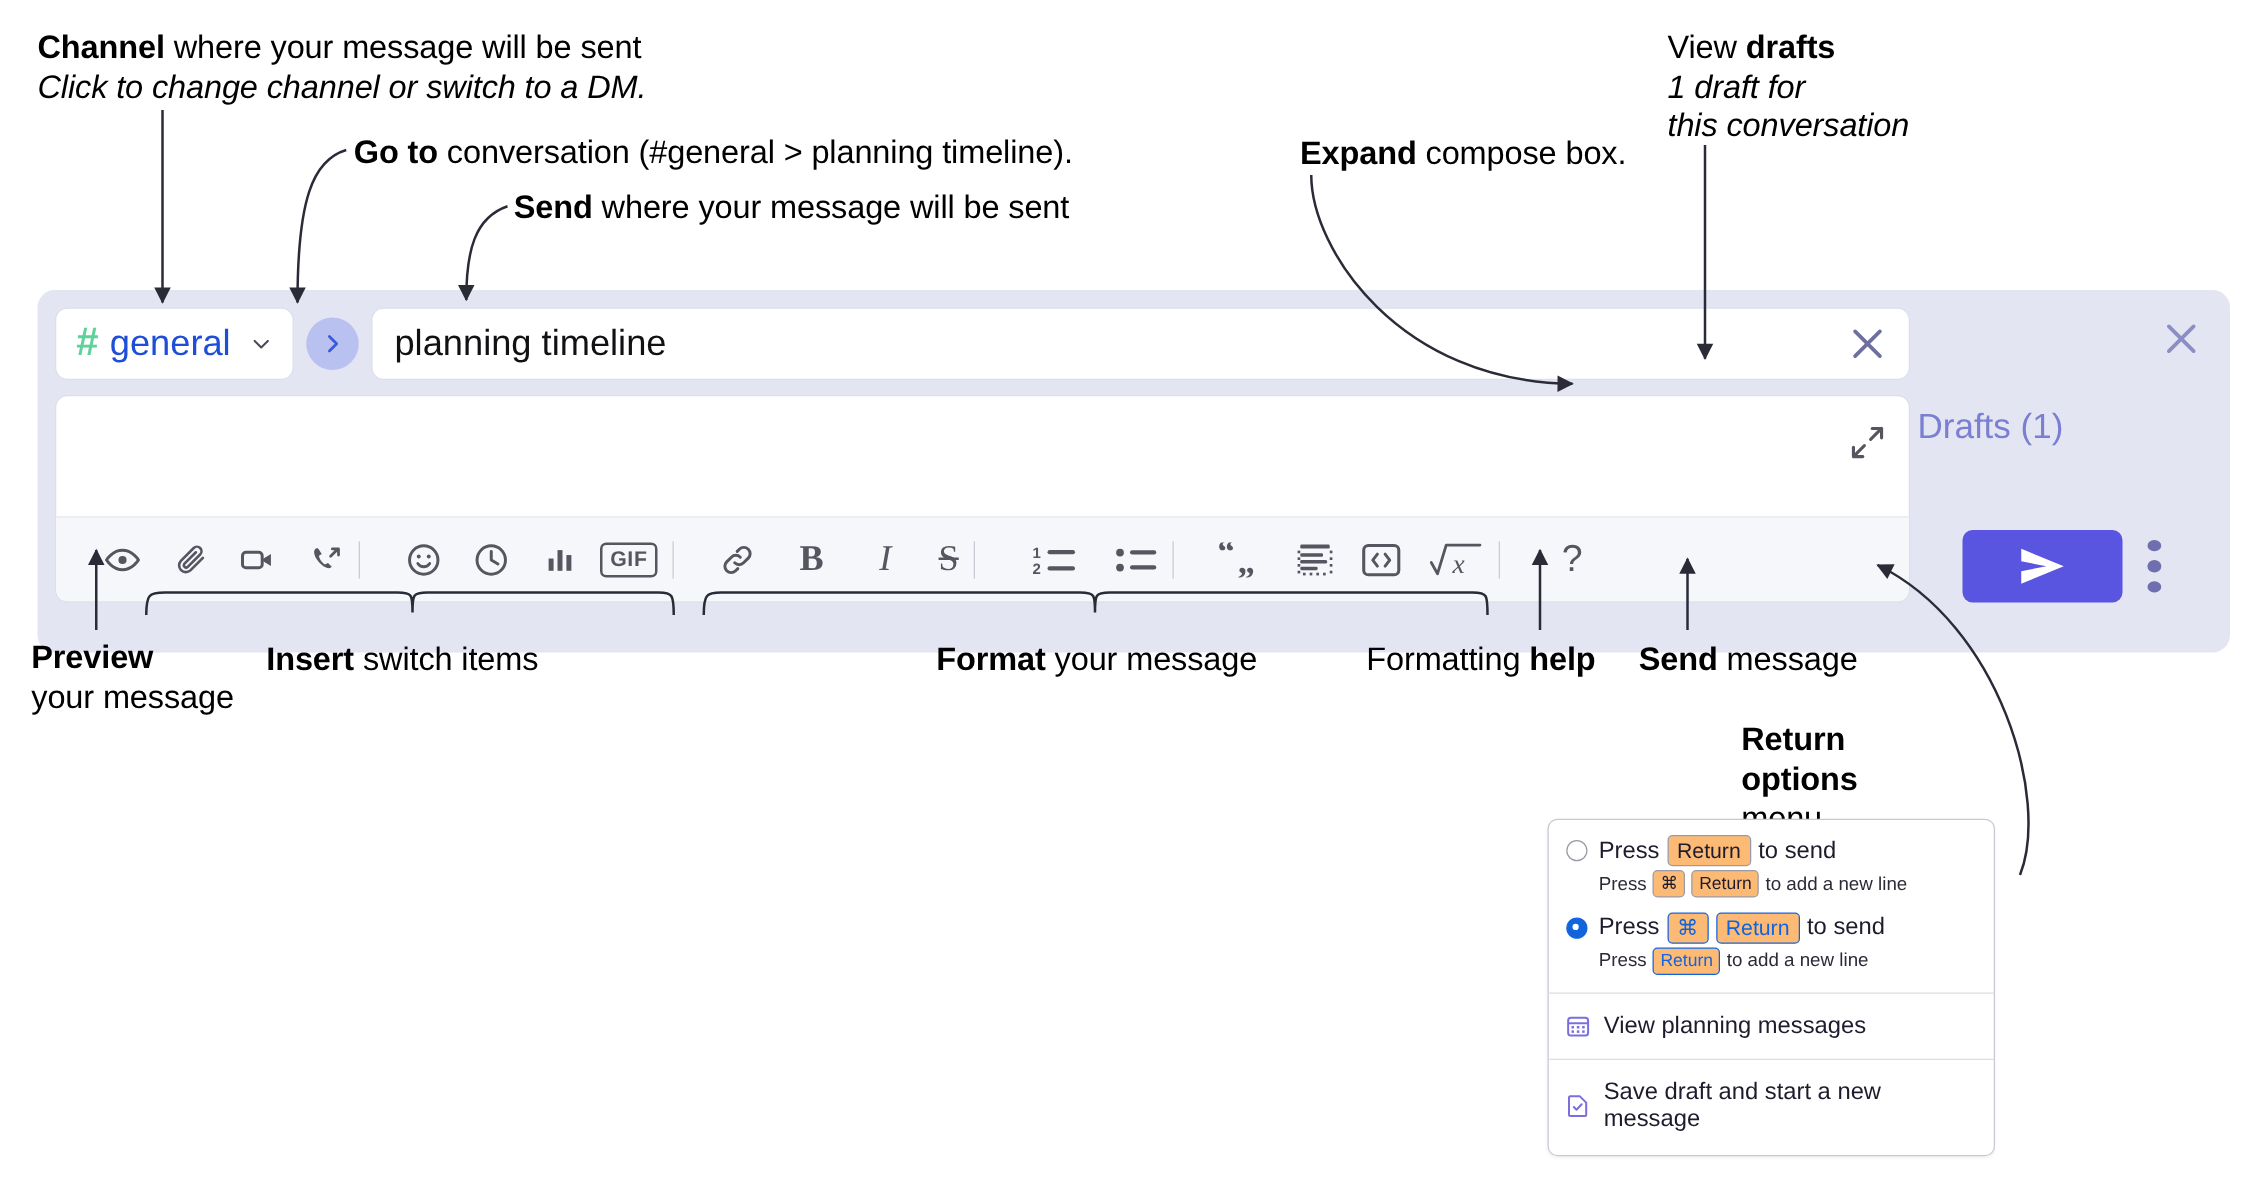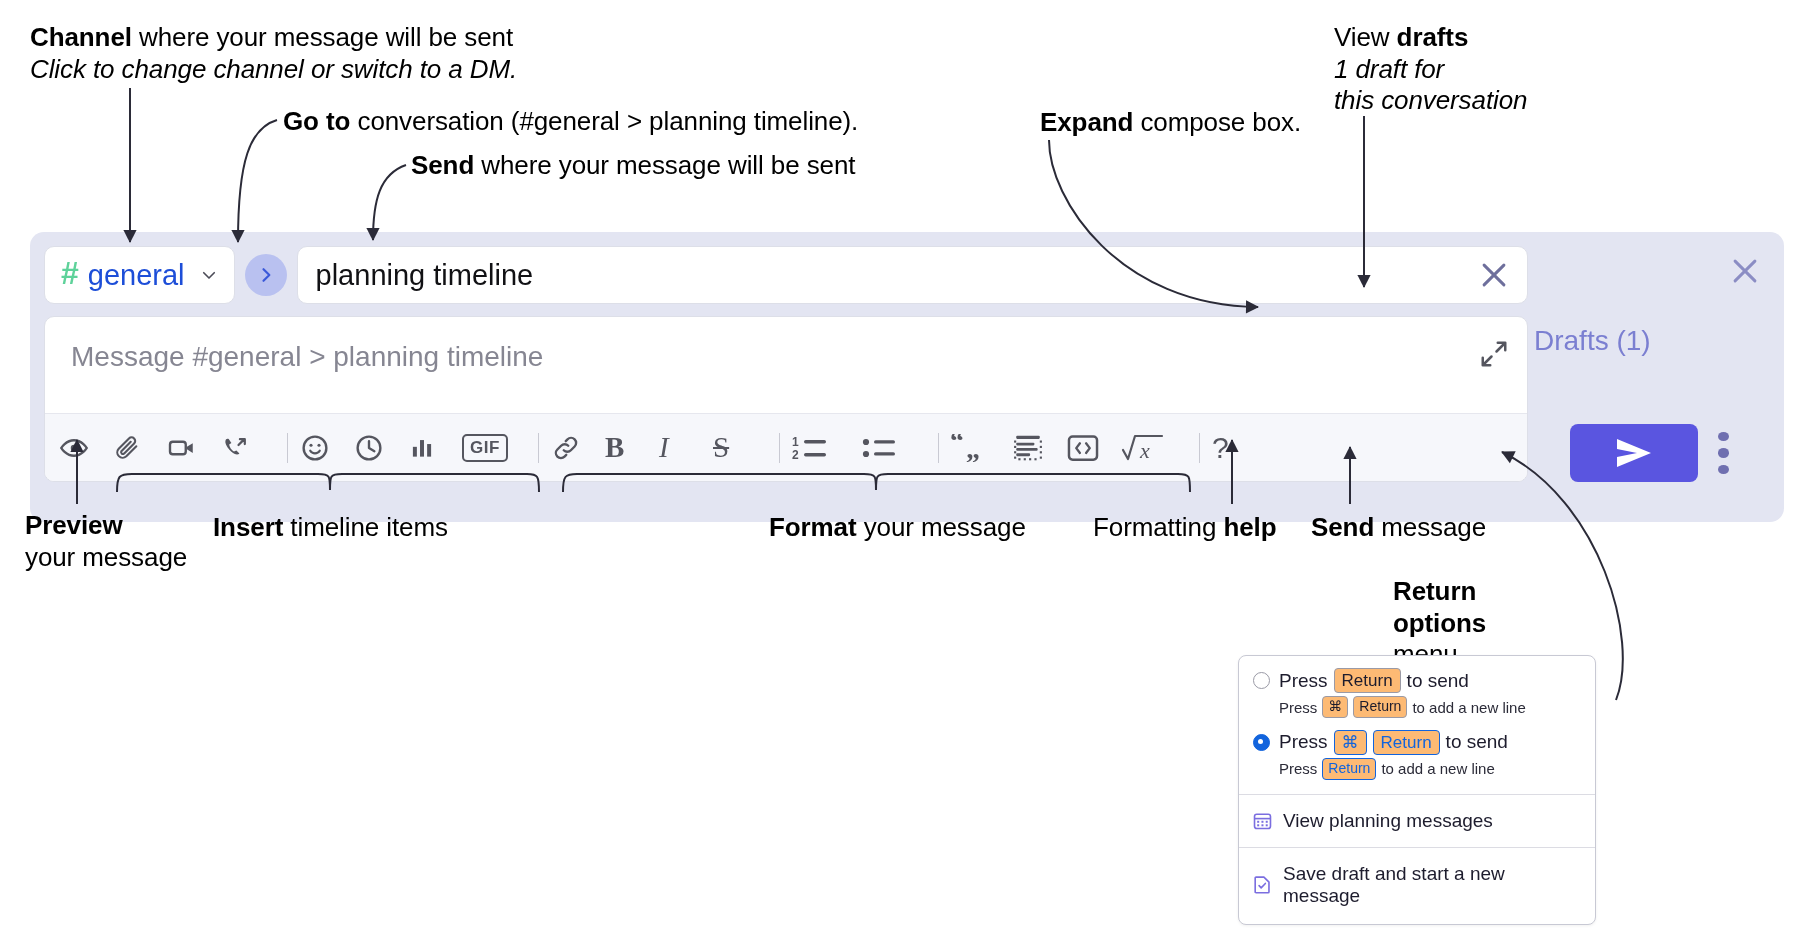--- a/index.html
+++ b/index.html
@@ -47,21 +47,21 @@
   #message-placeholder{
     position:absolute;left:26px;top:24px;font-size:28px;color:#868692;
   }
   #expand-btn{position:absolute;right:18px;top:22px;width:30px;height:30px;cursor:pointer;}
 
   #toolbar{
     position:absolute;left:0;right:0;bottom:0;height:68px;background:#f6f7fb;
     border-top:1px solid #e6e7ee;display:flex;align-items:center;padding:0 14px;
     box-sizing:border-box;gap:0px;
   }
-  .tb{width:54px;height:50px;display:flex;align-items:center;justify-content:flex-start;cursor:pointer;flex:0 0 auto;}
+  .tb{width:54px;height:50px;display:flex;align-items:center;justify-content:flex-end;cursor:pointer;flex:0 0 auto;}
   .tb svg{display:block;}
   .sep{width:1px;height:30px;background:#c9cad3;margin:0 12px;flex:0 0 auto;}
 
   #send-button{
     position:absolute;right:86px;top:192px;width:128px;height:58px;border-radius:8px;
     background:#5a55e0;display:flex;align-items:center;justify-content:center;cursor:pointer;
   }
   #compose-options{
     position:absolute;right:46px;top:200px;width:30px;height:42px;display:flex;flex-direction:column;
     align-items:center;justify-content:center;gap:7px;cursor:pointer;
@@ -145,21 +145,20 @@
 
       <div id="topic-field">
         <span id="topic-value">planning timeline</span>
         <svg id="topic-clear" viewBox="0 0 24 24">
           <path d="M5 5l14 14M19 5L5 19" fill="none" stroke="#6e6f9c" stroke-width="2.1" stroke-linecap="round"></path>
         </svg>
       </div>
     </div>
 
     <div id="message-area">
-      <div id="message-placeholder">Message #general &gt; planning timeline</div>
       <svg id="expand-btn" viewBox="0 0 24 24">
         <path d="M14 10l7-7M21 3h-6M21 3v6M10 14l-7 7M3 21h6M3 21v-6" fill="none" stroke="#55565f" stroke-width="2" stroke-linecap="round" stroke-linejoin="round"></path>
       </svg>
 
       <div id="toolbar">
 
         <div class="tb">
           <svg width="30" height="30" viewBox="0 0 24 24">
             <path d="M1.8 12S5.5 5.8 12 5.8 22.2 12 22.2 12 18.5 18.2 12 18.2 1.8 12 1.8 12z" fill="none" stroke="#55565f" stroke-width="1.9"></path>
             <circle cx="12" cy="12" r="2.6" fill="#55565f"></circle>
@@ -318,24 +317,24 @@
 </div>
 
 <div class="abs" id="drafts-link">Drafts (1)</div>
 
 <div class="abs ann" style="left:25px;top:510px;">
   <div><b>Preview</b></div>
   <div><span>your message</span></div>
 </div>
 
 <div class="abs ann" style="left:213px;top:512px;">
-  <b>Insert</b><span> timeline items</span>
-</div>
-
-<div class="abs ann" style="left:749px;top:512px;margin-left:20px;">
+  <b>Insert</b><span> switch items</span>
+</div>
+
+<div class="abs ann" style="left:749px;top:512px;">
   <b>Format</b><span> your message</span>
 </div>
 
 <div class="abs ann" style="left:1093px;top:512px;">
   <span>Formatting </span><b>help</b>
 </div>
 
 <div class="abs ann" style="left:1311px;top:512px;">
   <b>Send</b><span> message</span>
 </div>

